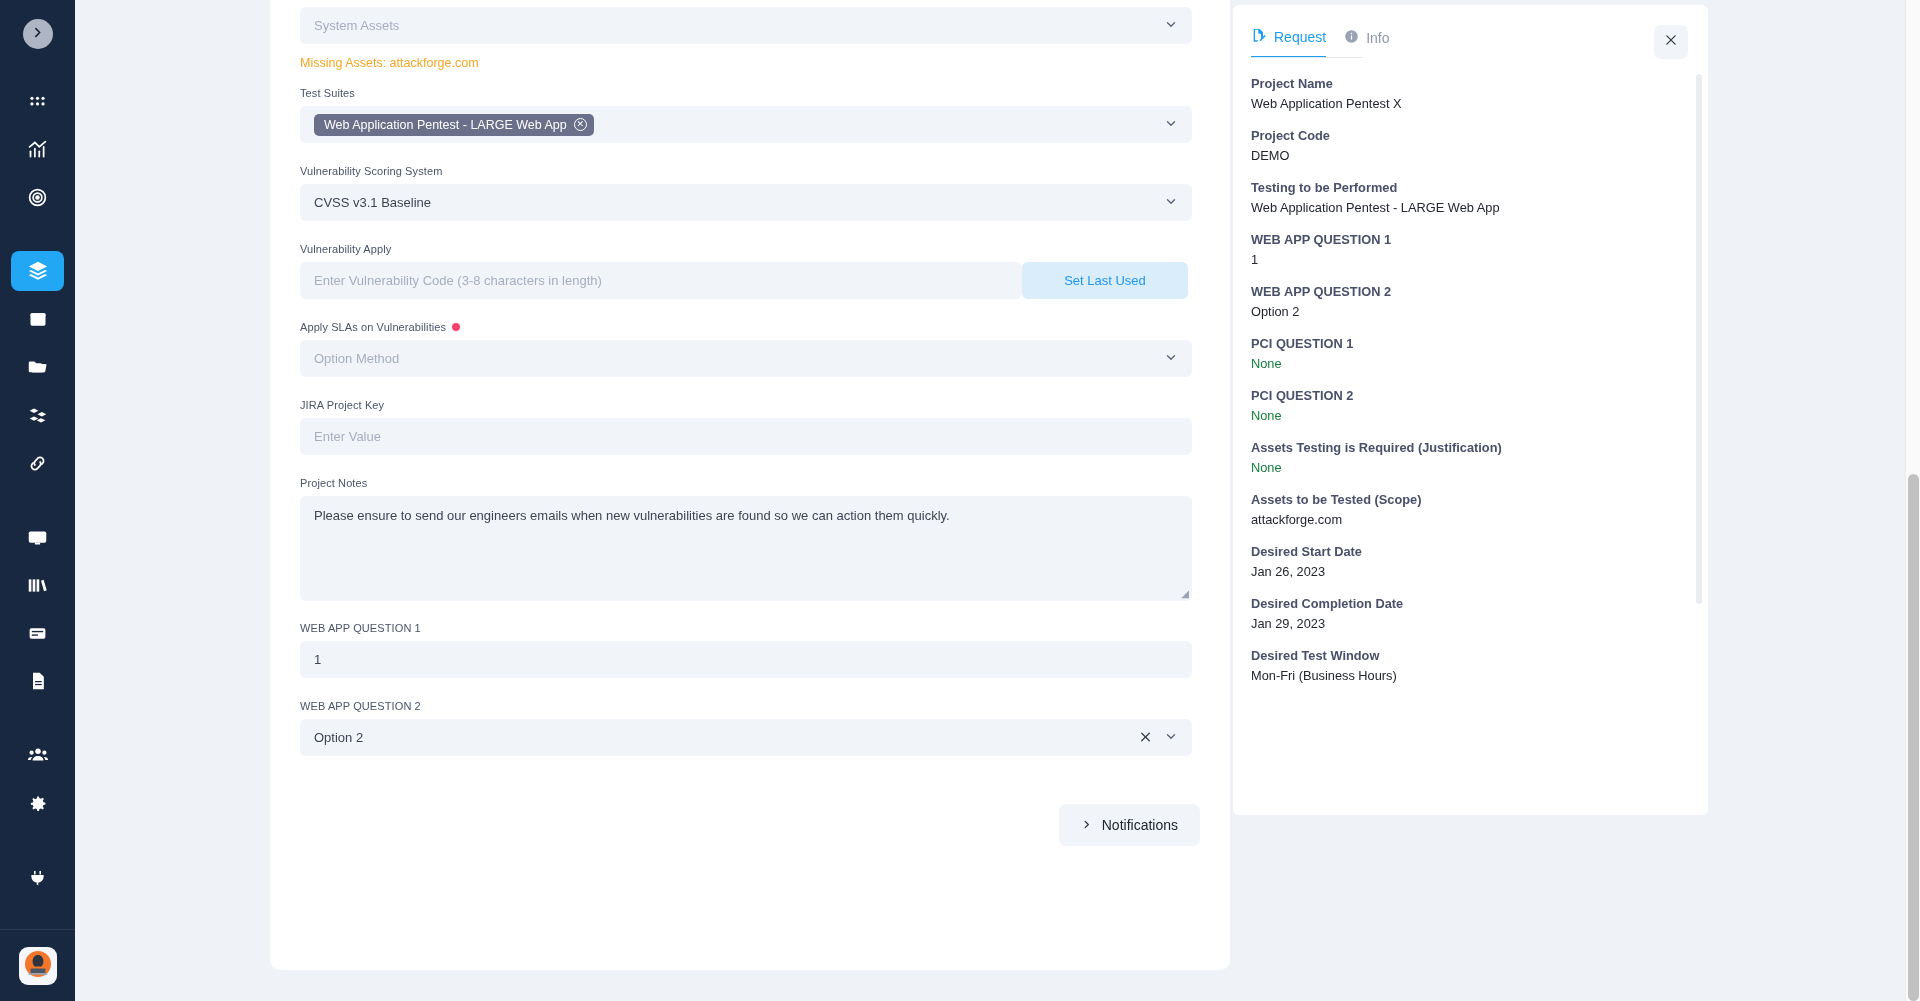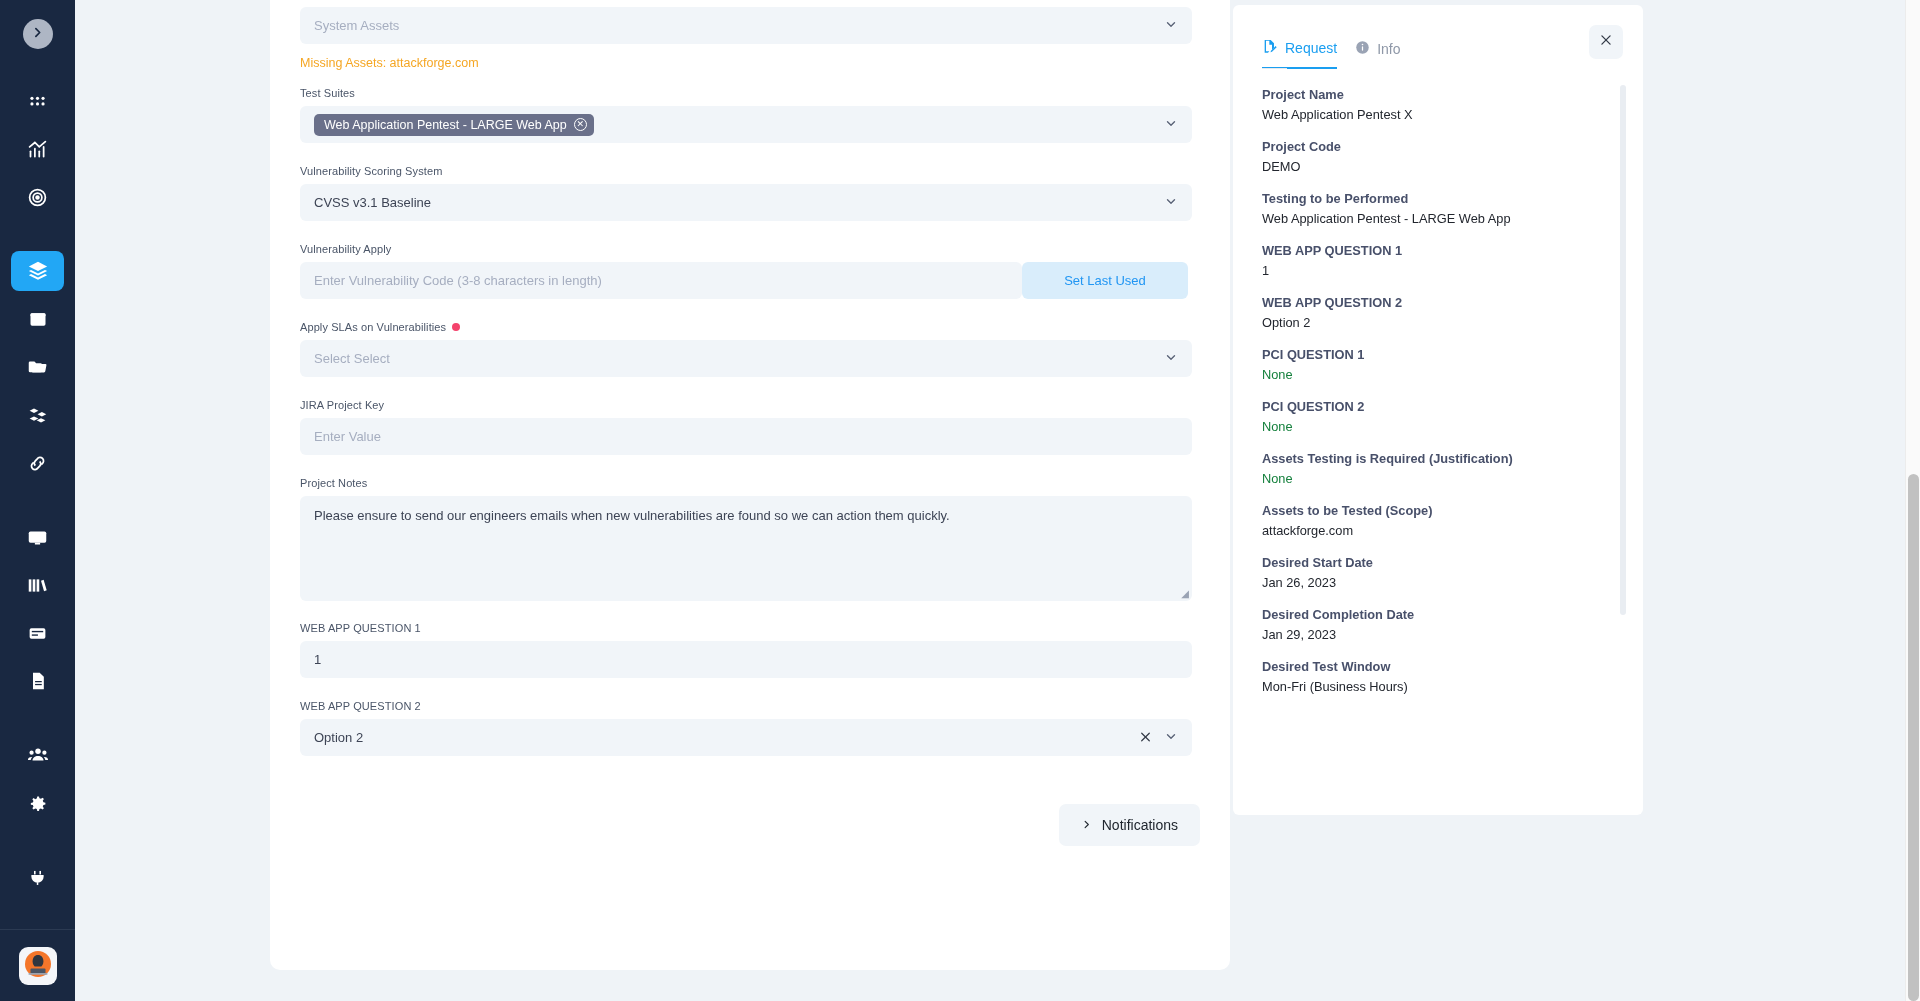--- a/index.html
+++ b/index.html
@@ -115,23 +115,23 @@
   .notif-row { display: flex; justify-content: flex-end; margin-top: 48px; align-items: flex-end; }
   .notif-btn {
     background: #f1f5f9; border-radius: 7px; height: 42px;
     padding: 0 22px; display: flex; align-items: center; gap: 10px;
     font-size: 14px; color: #20262f; cursor: pointer;
   }
 
   
   #right-panel {
     position: absolute; left: 1233px; top: 5px;
-    width: 410px; height: 810px;
+    width: 475px; height: 810px;
     background: #ffffff; border-radius: 6px;
-    padding: 11px;
+    padding: 0;
   }
   .rp-tabs {
     display: flex; align-items: center; gap: 18px;
     padding: 22px 0 0 18px; position: relative;
   }
   .rp-tab {
     display: flex; align-items: center; gap: 7px;
     font-size: 14px; padding-bottom: 10px; cursor: pointer;
   }
   .rp-tab.active { color: #1a9ef0; border-bottom: 2px solid #1a9ef0; }
@@ -427,21 +427,21 @@
     </div>
   </div>
 
   <div style="height:22px"></div>
 
   <div class="field">
     <span class="field-label">
       <span>Apply SLAs on Vulnerabilities</span><span class="req-dot"></span>
     </span>
     <div class="control placeholder-txt">
-      <span>Select Select</span>
+      <span>Option Method</span>
       <span class="chev">
         <svg width="14" height="14" viewBox="0 0 24 24" fill="none" stroke="currentColor" stroke-width="2.4" stroke-linecap="round" stroke-linejoin="round">
             <polyline points="6 9 12 15 18 9"></polyline>
           </svg>
       </span>
     </div>
   </div>
 
   <div style="height:22px"></div>
 

